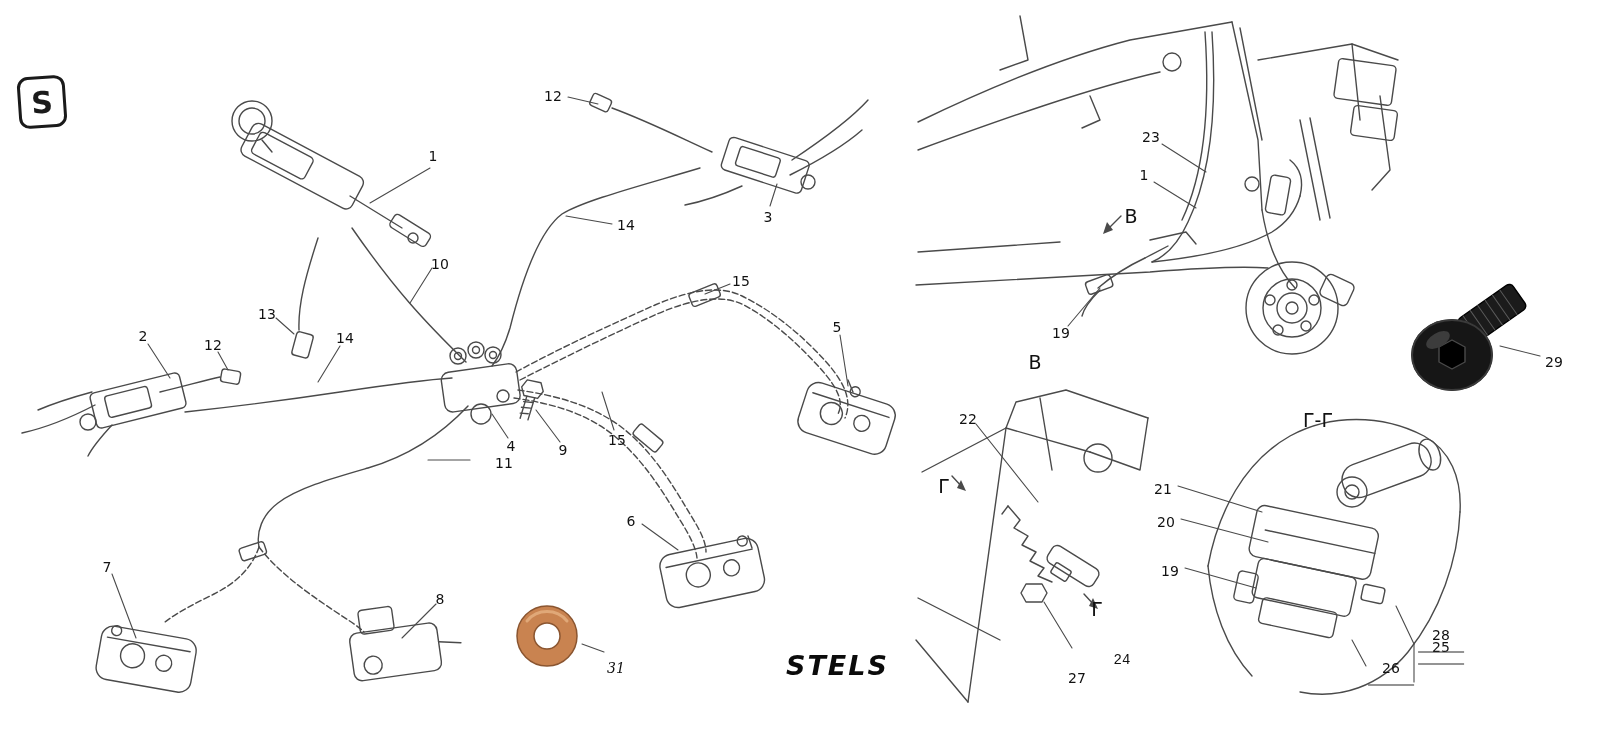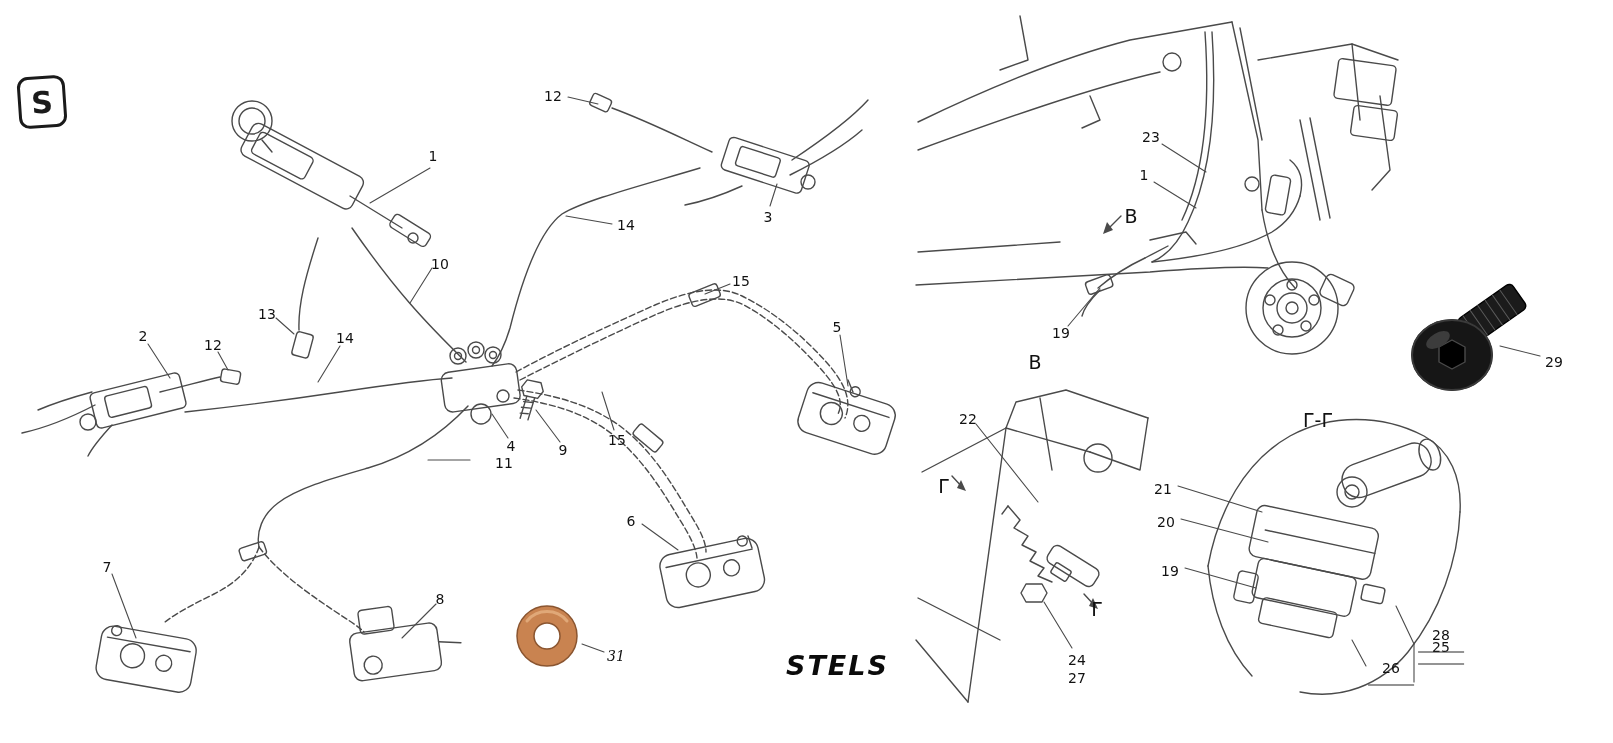--- a/index.html
+++ b/index.html
@@ -13,21 +13,21 @@
   #artwork{position:absolute;left:0;top:0;}
   #callout-layer{position:absolute;left:0;top:0;width:100%;height:100%;}
   .callout{
     position:absolute;
     transform:translate(-50%,-50%);
     font-size:14px;
     color:#111;
     white-space:nowrap;
     line-height:1;
   }
-  .callout.number-italic{font-style:italic;font-family:"DejaVu Serif","Liberation Serif",serif;}
+  .callout.number-italic{font-style:italic;font-family:"DejaVu Serif","Liberation Serif",serif;margin-top:12px;}
   .callout.number-underline{border-bottom:1.5px solid #2a2a2a;padding:0 14px 10px 14px;}
   .callout.section{font-size:19px;}
   #corner-logo{
     position:absolute;left:18px;top:76px;
     width:42px;height:46px;
     border:3px solid #1a1a1a;border-radius:11px;
     display:flex;align-items:center;justify-content:center;
     font-size:30px;font-weight:bold;color:#1a1a1a;
     transform:rotate(-4deg);
   }
@@ -346,21 +346,21 @@
       <div class="callout number" style="left: 440px; top: 599px;">8</div>
       <div class="callout number-italic" style="left: 616px; top: 656px;">31</div>
       <div class="callout number" style="left: 1151px; top: 137px;">23</div>
       <div class="callout number" style="left: 1144px; top: 175px;">1</div>
       <div class="callout number" style="left: 1061px; top: 333px;">19</div>
       <div class="callout number" style="left: 1554px; top: 362px;">29</div>
       <div class="callout number" style="left: 968px; top: 419px;">22</div>
       <div class="callout number" style="left: 1163px; top: 489px;">21</div>
       <div class="callout number" style="left: 1166px; top: 522px;">20</div>
       <div class="callout number" style="left: 1170px; top: 571px;">19</div>
-      <div class="callout number" style="left: 1077px; top: 660px;">24</div>
+      <div class="callout number" style="left: 1122px; top: 660px; font-family: Liberation Mono, monospace;">24</div>
       <div class="callout number" style="left: 1077px; top: 678px;">27</div>
       <div class="callout number-underline" style="left: 1391px; top: 673px;">26</div>
       <div class="callout number-underline" style="left: 1441px; top: 652px;">25</div>
       <div class="callout number-underline" style="left: 1441px; top: 634px; margin-top: 6px;">28</div>
       <div class="callout section" style="left: 1131px; top: 216px;">В</div>
       <div class="callout section" style="left: 1035px; top: 362px;">В</div>
       <div class="callout section" style="left: 1318px; top: 395px; margin-top: 25px;">Г-Г</div>
       <div class="callout section" style="left: 944px; top: 486px;">Г</div>
       <div class="callout section" style="left: 1097px; top: 609px;">Г</div>
     </div>

